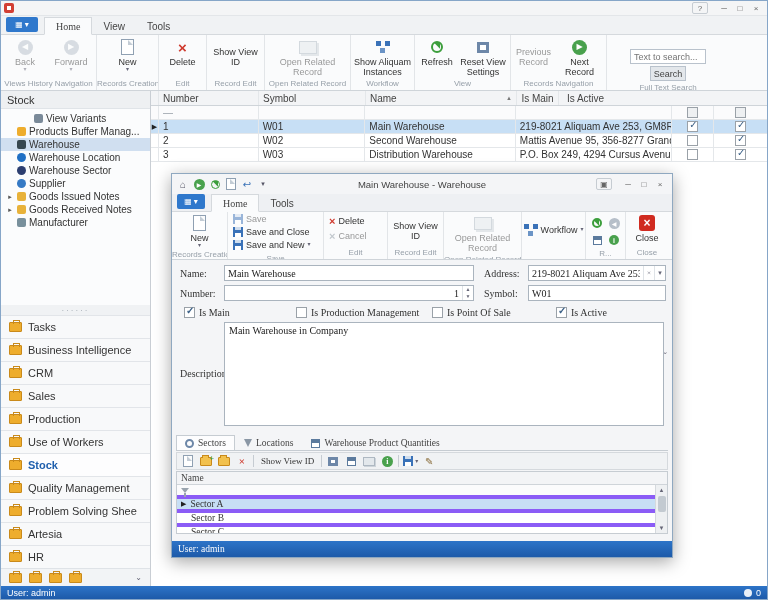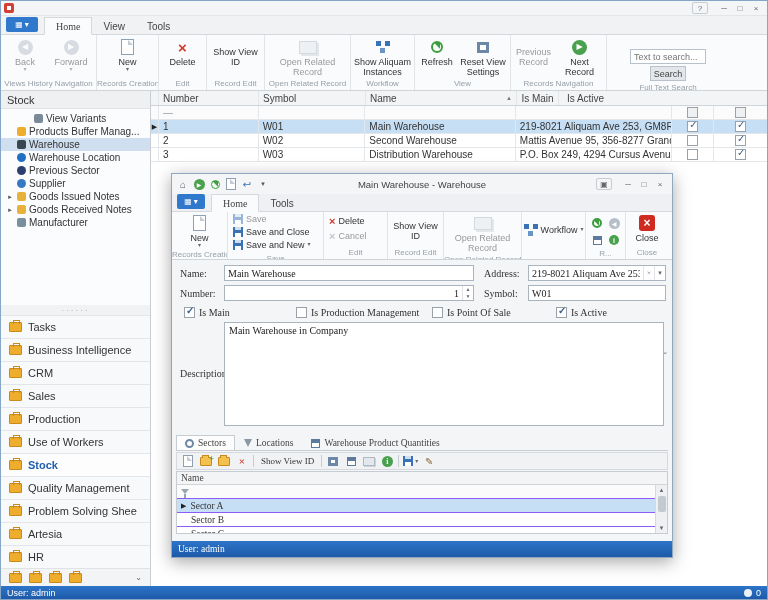--- a/index.html
+++ b/index.html
@@ -118,21 +118,21 @@
 .ico-win::before{content:"";position:absolute;left:0;right:0;top:0;height:3px;background:#5b7a9d;}
 .dtoolbar{position:absolute;top:192px;left:4px;right:4px;height:18px;background:#f0f2f4;border:1px solid #d5d9dd;display:flex;align-items:center;gap:4px;padding:0 4px;}
 .tico{height:14px;min-width:14px;display:flex;align-items:center;justify-content:center;font-size:10px;}
 .tsep{width:1px;height:12px;background:#c6ccd2;}
 .tbtn-text{font-size:9px;color:#333;padding:0 3px;}
 .folder{width:12px;height:9px;background:#f2c14e;border:1px solid #c98a1b;border-radius:1px;position:relative;display:inline-block;}
 .folder::before{content:"";position:absolute;top:-3px;left:1px;width:5px;height:2px;background:#f2c14e;border:1px solid #c98a1b;border-bottom:none;}
 .plus{position:absolute;right:-3px;top:-4px;color:#2f9e44;font-size:8px;font-weight:bold;}
 .ico-info{width:11px;height:11px;border-radius:50%;background:#49a14d;color:#fff;font-size:8px;display:flex;align-items:center;justify-content:center;font-weight:bold;}
 .dgrid{position:absolute;top:211px;left:4px;right:4px;height:63px;background:#fff;border:1px solid #c6ccd2;overflow:hidden;}
-.dg-row{height:14px;display:flex;align-items:center;padding:0 4px;border-bottom:1px solid #8b5cf6;font-size:9.5px;}
+.dg-row{height:14px;display:flex;align-items:center;padding:0 4px;border-bottom:4px solid #8b5cf6;font-size:9.5px;}
 .dg-row.head{background:#f3f4f6;border-bottom:1px solid #cfd4d9;color:#444;height:13px;}
 .dg-row.filter{background:#fbfbfc;}
 .dg-row.selected{background:#c7dff5;}
 .funnel{width:0;height:0;border-left:4px solid transparent;border-right:4px solid transparent;border-top:5px solid #9aa4ae;position:relative;display:inline-block;}
 .funnel::after{content:"";position:absolute;left:-1px;top:0;width:2px;height:4px;background:#9aa4ae;}
 .dg-scroll{position:absolute;right:0;top:13px;bottom:0;width:12px;background:#eef0f2;border-left:1px solid #d5d9dd;display:flex;flex-direction:column;align-items:center;}
 .dg-scroll .sbtn{height:10px;width:100%;display:flex;align-items:center;justify-content:center;font-size:6px;color:#667;}
 .dg-scroll .thumb{width:8px;height:16px;background:#c3cad1;border-radius:2px;margin:1px 0;}
 .dg-scroll .sbtn.bottom{margin-top:auto;}
 .dlg-status{position:absolute;left:0;right:0;bottom:0;height:16px;background:linear-gradient(#2d74c8,#1d5aa9);color:#fff;font-size:9.5px;display:flex;align-items:center;padding:0 6px;}
@@ -306,21 +306,21 @@
         <span>Warehouse</span>
       </div>
       <div class="tree-item">
         <span class="tw"></span>
         <span class="ticon round" style="background:#1f6fc4"></span>
         <span>Warehouse Location</span>
       </div>
       <div class="tree-item">
         <span class="tw"></span>
         <span class="ticon round" style="background:#2c3e70"></span>
-        <span>Previous Sector</span>
+        <span>Warehouse Sector</span>
       </div>
       <div class="tree-item">
         <span class="tw"></span>
         <span class="ticon round" style="background:#3579c4"></span>
         <span>Supplier</span>
       </div>
       <div class="tree-item">
         <span class="tw">▸</span>
         <span class="ticon" style="background:#e8b23a"></span>
         <span>Goods Issued Notes</span>

